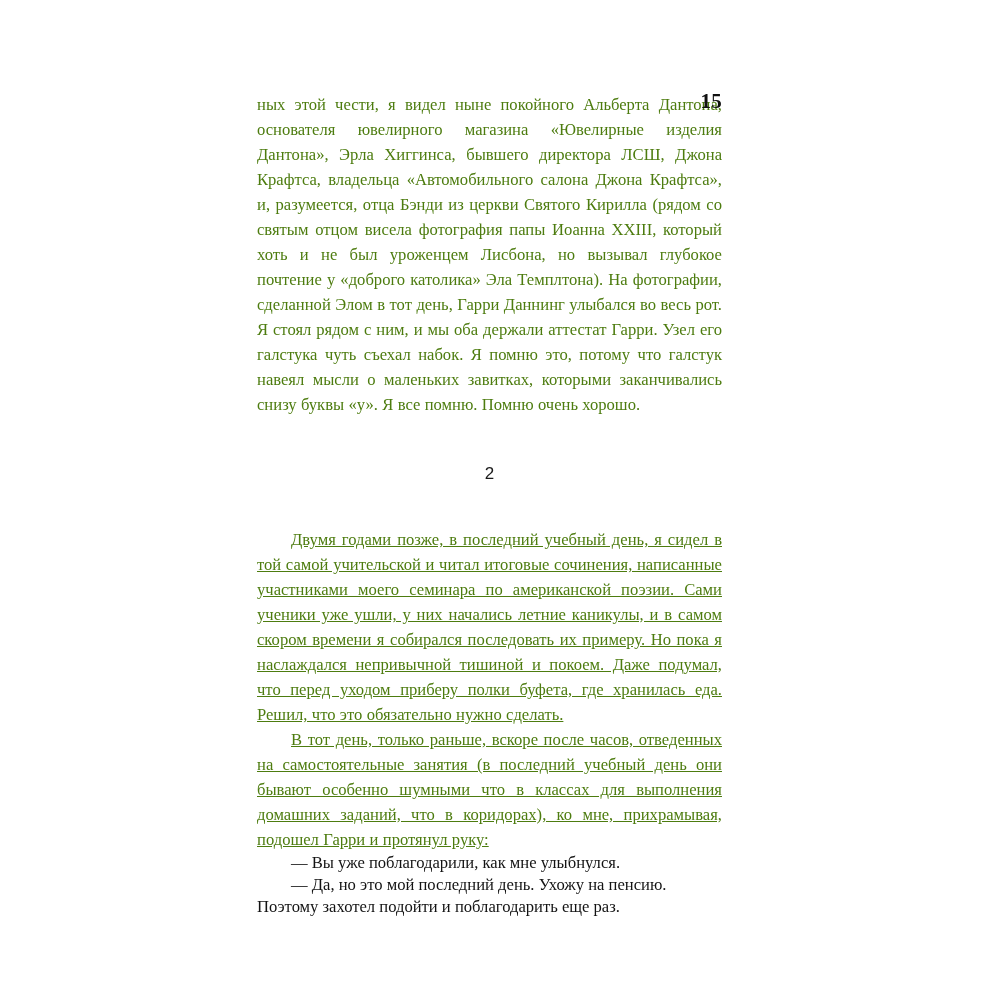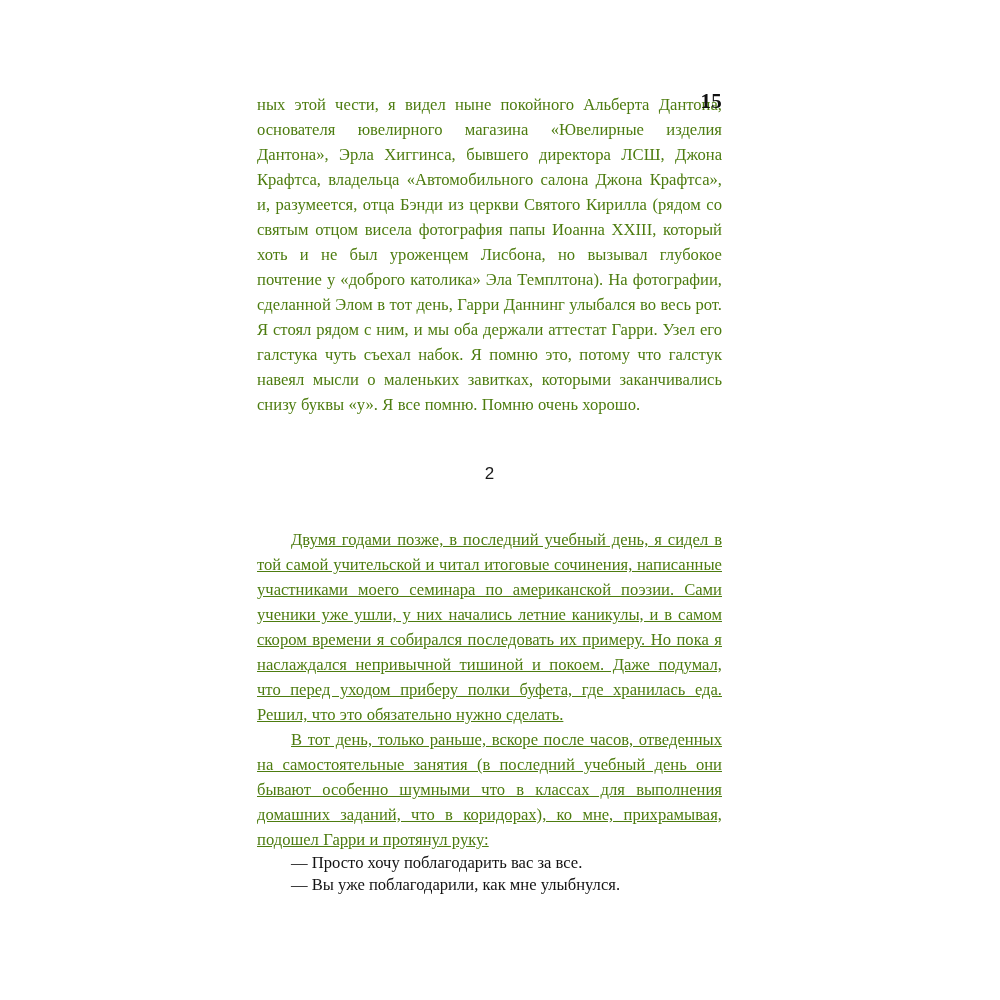--- a/index.html
+++ b/index.html
@@ -100,21 +100,21 @@
     <div class="gap-before-mark"></div>
 
     <p id="section-mark">2</p>
 
     <div class="gap-after-mark"></div>
 
     <p class="para indent">Двумя годами позже, в последний учебный день, я сидел в той самой учительской и читал итоговые сочинения, написанные участниками моего семинара по американской поэзии. Сами ученики уже ушли, у них начались летние каникулы, и в самом скором времени я собирался последовать их примеру. Но пока я наслаждался непривычной тишиной и покоем. Даже подумал, что перед уходом приберу полки буфета, где хранилась еда. Решил, что это обязательно нужно сделать.</p>
 
     <p class="para indent">В тот день, только раньше, вскоре после часов, отведенных на самостоятельные занятия (в последний учебный день они бывают особенно шумными что в классах для выполнения домашних заданий, что в коридорах), ко мне, прихрамывая, подошел Гарри и протянул руку:</p>
 
-    <p class="dialogue dash">— Просто хочу поблагодарить вас за все.</p>
 
 
     <p class="dialogue dash">— Вы уже поблагодарили, как мне улыбнулся.</p>
 
+    <p class="dialogue dash">— Да, но это мой последний день. Ухожу на пенсию. Поэтому захотел подойти и поблагодарить еще раз.</p>
 
   </div>
 
 </div>
 
 </body></html>

